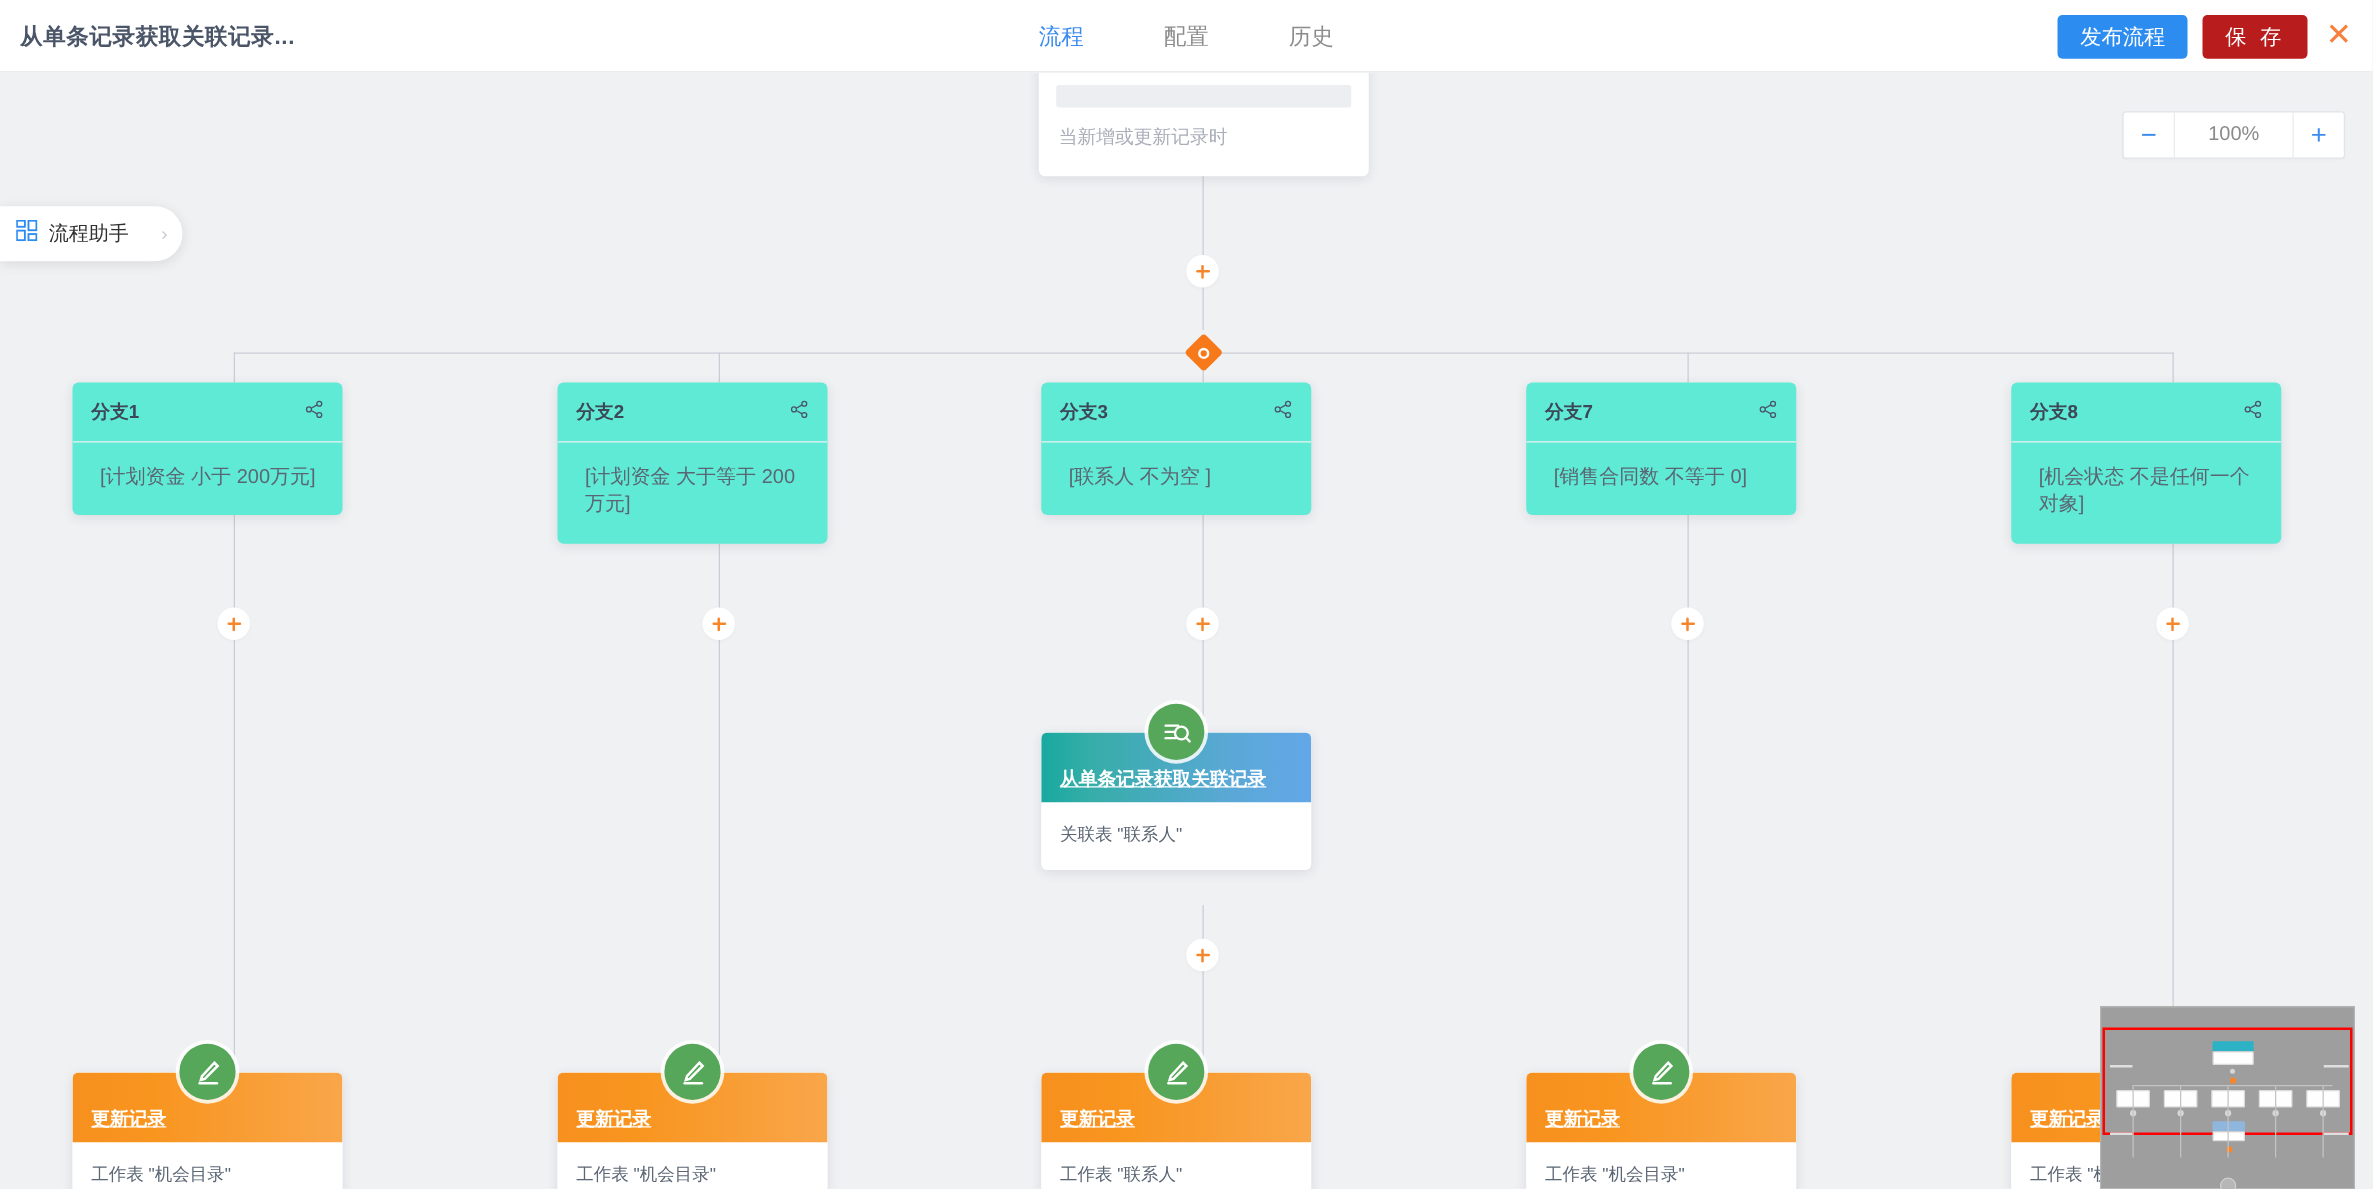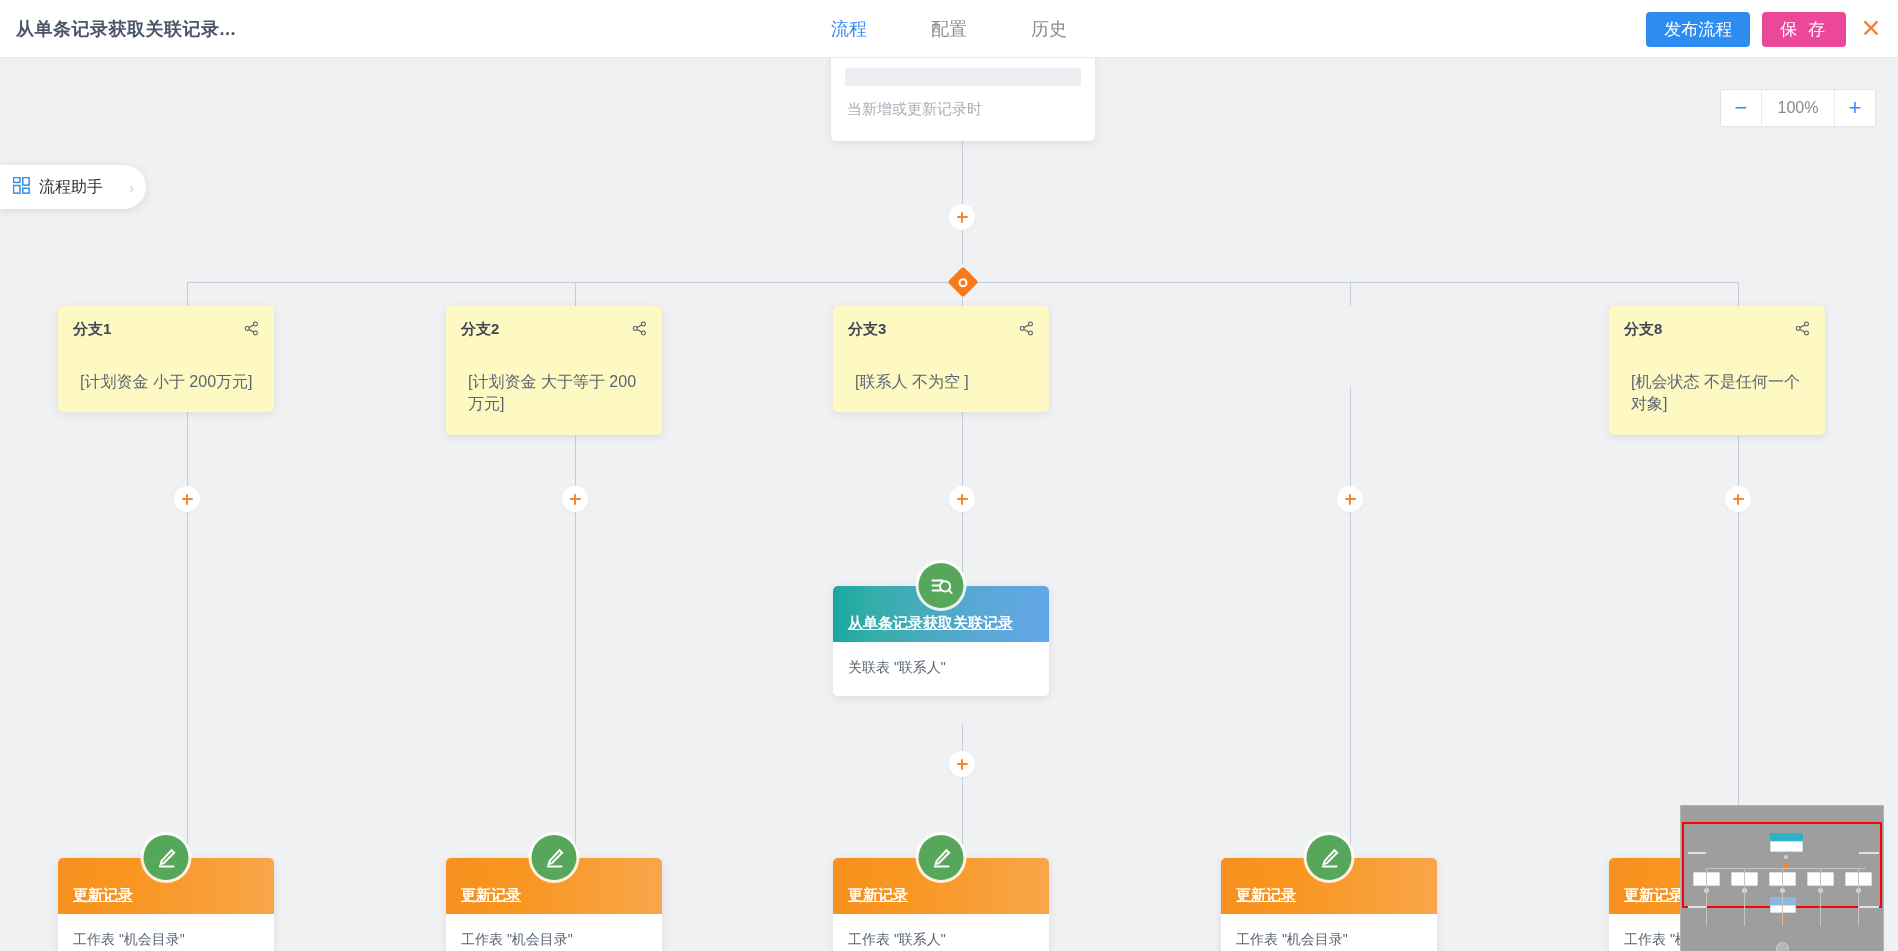--- a/index.html
+++ b/index.html
@@ -40,21 +40,21 @@
     position: absolute; right: 14px; top: 0;
     height: 58px; display: flex; align-items: center; gap: 12px;
   }
   .btn {
     border: none; border-radius: 4px; cursor: pointer;
     font-size: 17px; color: #fff;
     padding: 9px 18px; line-height: 1;
     font-family: inherit;
   }
   .btn-publish { background: #2d8cf0; }
-  .btn-save { background: #ec4899; letter-spacing: 3px; }
+  .btn-save { background: #b91c1c; letter-spacing: 3px; }
   .close-x {
     width: 26px; height: 26px; cursor: pointer;
     color: #f7803c; font-size: 25px; line-height: 24px;
     text-align: center; font-weight: 300;
   }
 
   
   .canvas {
     position: absolute; top: 58px; left: 0;
     width: 1898px; height: 893px;
@@ -69,21 +69,21 @@
     background: #fff; border: 1px solid #e2e4e8; border-radius: 3px;
     height: 38px; z-index: 40;
     box-shadow: 0 1px 2px rgba(0,0,0,.03);
   }
   .zoom-btn {
     width: 40px; display: flex; align-items: center; justify-content: center;
     color: #3c8cf0; font-size: 22px; cursor: pointer; user-select: none;
     line-height: 1;
   }
   .zoom-val {
-    width: 74px; display: flex; align-items: center; justify-content: center;
+    width: 96px; display: flex; align-items: center; justify-content: center;
     font-size: 16px; color: #8a8a8a;
     border-left: 1px solid #e9ebee; border-right: 1px solid #e9ebee;
   }
 
   
   .assistant {
     position: absolute; left: 0; top: 107px;
     height: 44px; width: 146px;
     background: #fff;
     border-radius: 0 24px 24px 0;
@@ -123,21 +123,21 @@
   }
   .diamond span {
     width: 9px; height: 9px; border-radius: 50%;
     border: 2.4px solid #fff; transform: rotate(-45deg);
     display: block;
   }
 
   
   .card {
     position: absolute; width: 216px;
-    background: #fef9c3; border-radius: 5px;
+    background: #5eead4; border-radius: 5px;
     box-shadow: 0 2px 9px rgba(30,40,60,.10);
     z-index: 10; cursor: pointer; overflow: hidden;
   }
   .card-head {
     display: flex; align-items: center;
     padding: 14px 15px 13px 15px;
     font-size: 15px; font-weight: bold; color: #3d4757;
   }
   .card-head .share-icon { margin-left: auto; }
   .card-divider { height: 1px; background: #eef0f3; }
@@ -329,20 +329,36 @@
             <circle cx="12.2" cy="12.8" r="2.1"></circle>
           <line x1="5.3" y1="7" x2="10.4" y2="4.2"></line>
             <line x1="5.3" y1="9" x2="10.4" y2="11.8"></line>
         </svg>
       </span>
     </div>
     <div class="card-divider"></div>
     <div class="card-body">[联系人 不为空 ]</div>
   </div>
 
+  <div class="card branch-card" style="left:1221px; top:248px;">
+    <div class="card-head">
+      <span>分支7</span>
+      <span class="share-icon">
+        <svg width="15" height="15" viewBox="0 0 16 16" fill="none" stroke="#4a5568" stroke-width="1.1">
+          <circle cx="12.2" cy="3.2" r="2.1"></circle>
+            <circle cx="3.4" cy="8" r="2.1"></circle>
+            <circle cx="12.2" cy="12.8" r="2.1"></circle>
+          <line x1="5.3" y1="7" x2="10.4" y2="4.2"></line>
+            <line x1="5.3" y1="9" x2="10.4" y2="11.8"></line>
+        </svg>
+      </span>
+    </div>
+    <div class="card-divider"></div>
+    <div class="card-body">[销售合同数 不等于 0]</div>
+  </div>
 
   <div class="card branch-card" style="left:1609px; top:248px;">
     <div class="card-head">
       <span>分支8</span>
       <span class="share-icon">
         <svg width="15" height="15" viewBox="0 0 16 16" fill="none" stroke="#4a5568" stroke-width="1.1">
           <circle cx="12.2" cy="3.2" r="2.1"></circle>
             <circle cx="3.4" cy="8" r="2.1"></circle>
             <circle cx="12.2" cy="12.8" r="2.1"></circle>
           <line x1="5.3" y1="7" x2="10.4" y2="4.2"></line>

